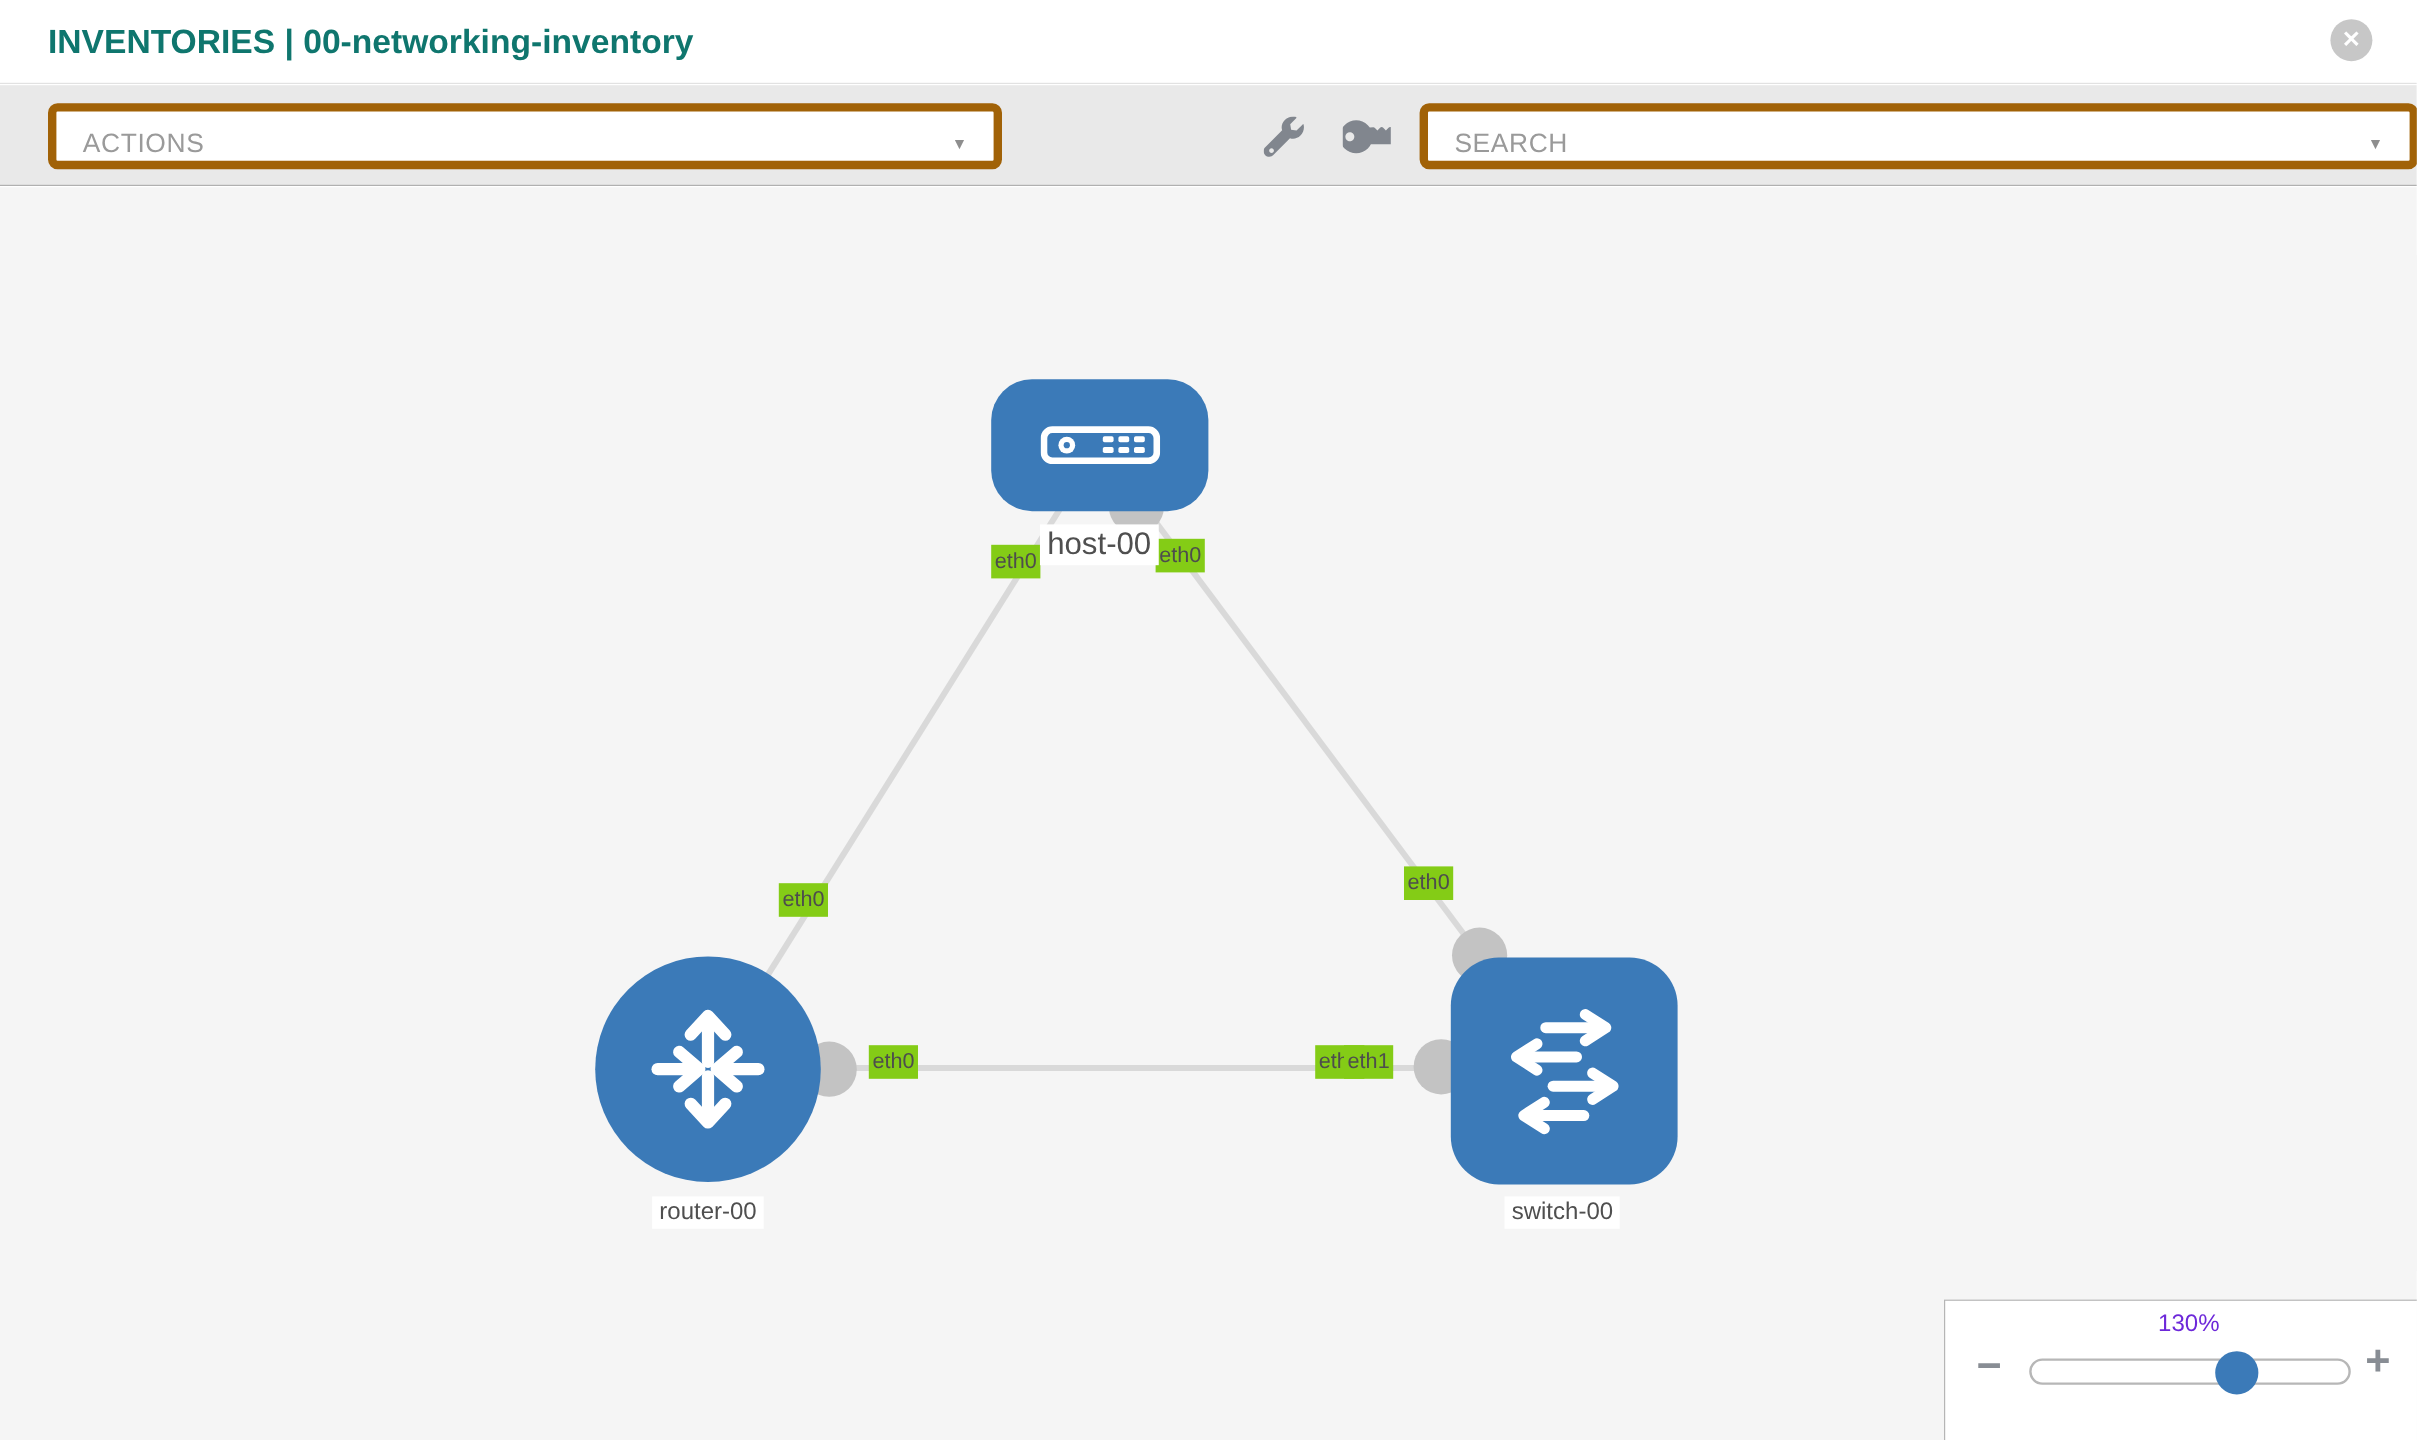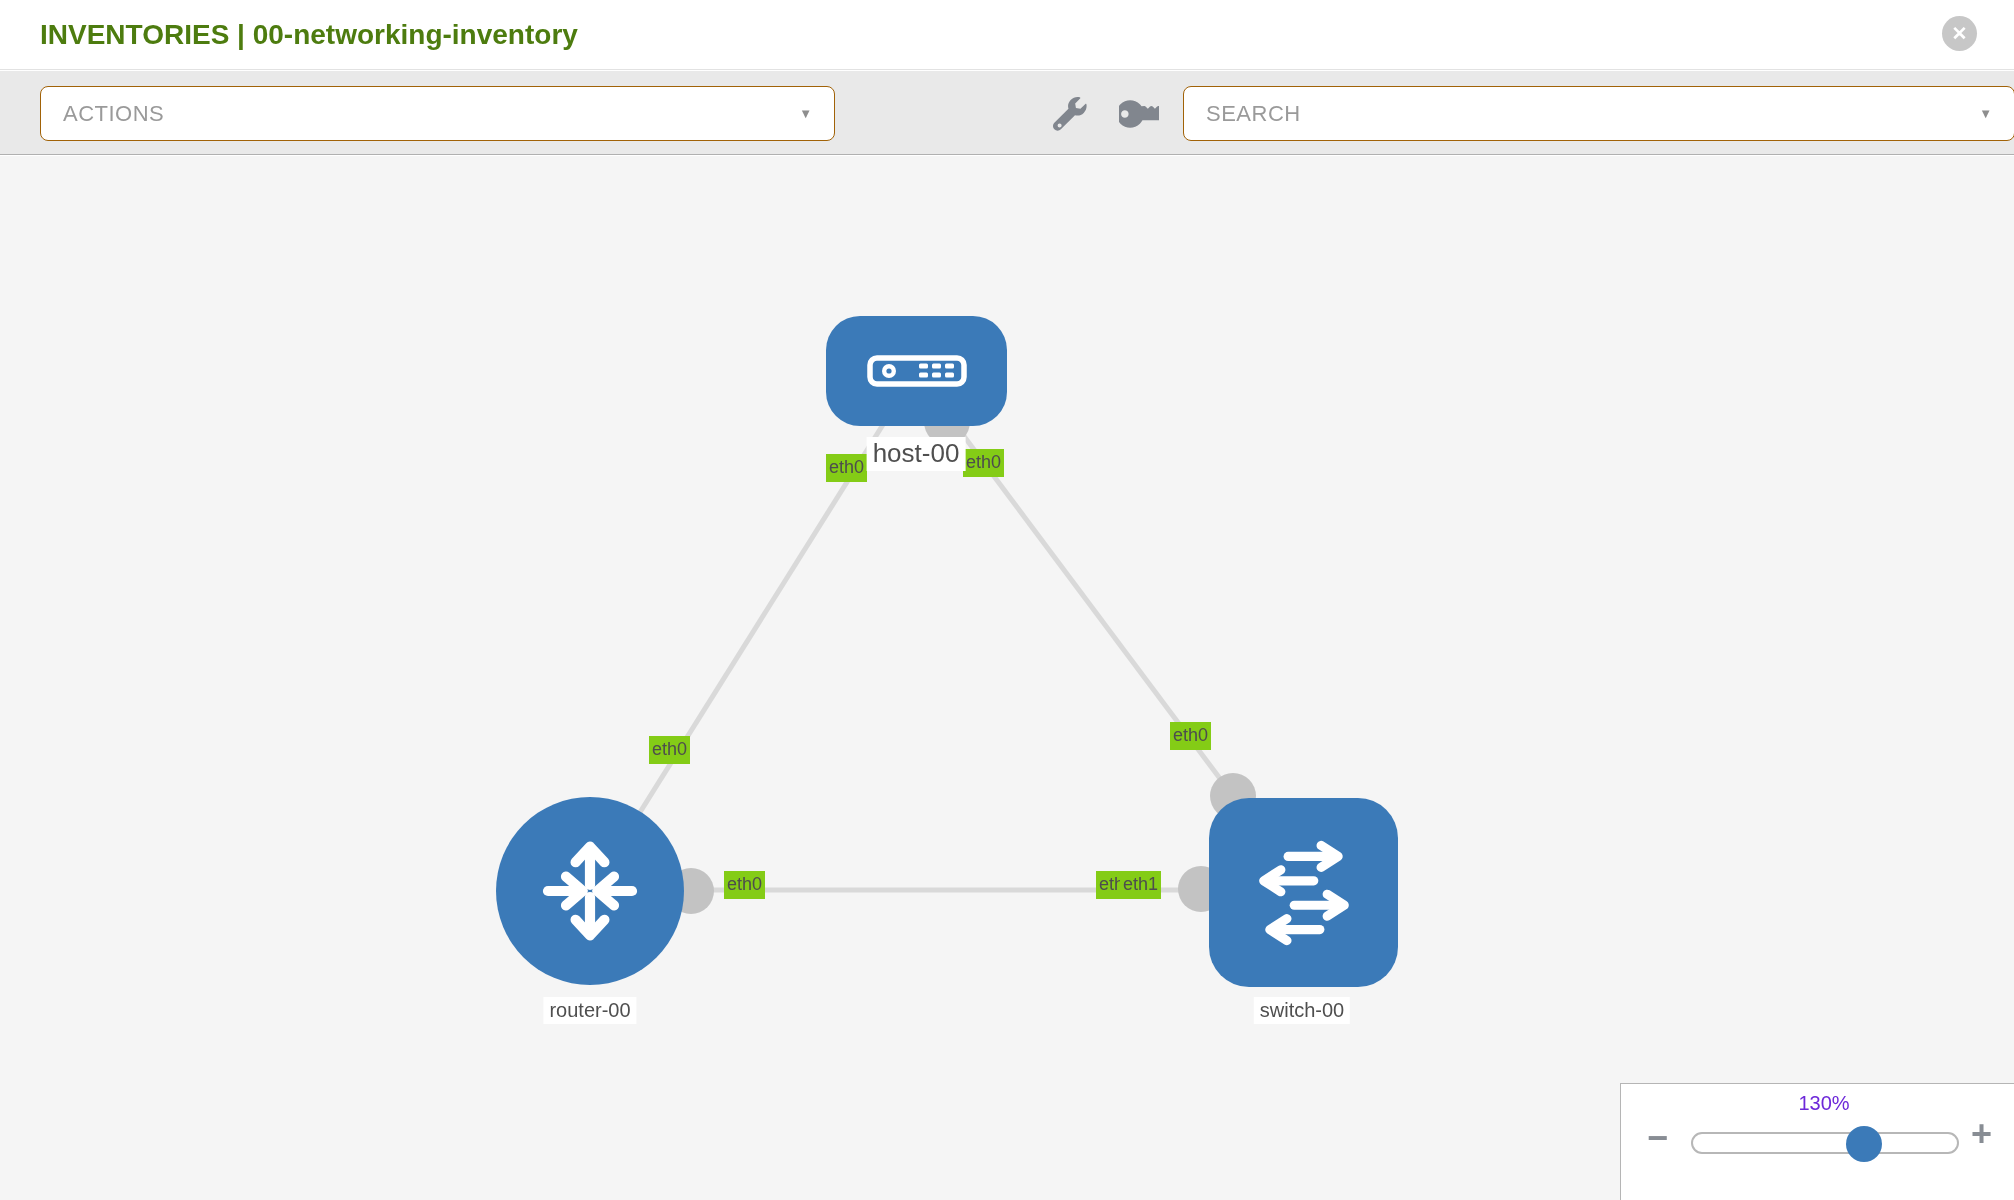--- a/index.html
+++ b/index.html
@@ -4,30 +4,30 @@
 <style>
   * { margin:0; padding:0; box-sizing:border-box; }
   html,body { width:2014px; height:1200px; overflow:hidden; background:#fff;
               font-family:"Liberation Sans", sans-serif; }
   .app { position:relative; width:2014px; height:1200px; background:#fff; }
 
   
   .header { position:absolute; left:0; top:0; width:2014px; height:70px;
             background:#fff; border-bottom:1px solid #e2e2e2; }
   .page-title { position:absolute; left:40px; top:0; height:70px; line-height:70px;
-                font-size:28px; font-weight:700; color:#4d7c0f; }
+                font-size:28px; font-weight:700; color:#0f766e; }
   .close-btn { position:absolute; left:1942px; top:16px; width:35px; height:35px;
                border-radius:50%; background:#c7c7c7; border:none; cursor:pointer;
                color:#fff; font-size:19px; font-weight:700; line-height:35px; text-align:center; }
 
   
   .toolbar { position:absolute; left:0; top:71px; width:2014px; height:84px;
              background:#e9e9e9; border-bottom:1px solid #b0b0b0; }
   .select { position:absolute; top:15px; height:55px; background:#fff;
-            border:1px solid #a16207; border-radius:8px; cursor:pointer; }
+            border:7px solid #a16207; border-radius:8px; cursor:pointer; }
   .select-label { position:absolute; left:22px; top:0; height:53px; line-height:53px;
                   font-size:22px; color:#9a9a9a; letter-spacing:.5px; }
   .caret { position:absolute; right:22px; top:0; height:53px; line-height:53px;
            font-size:13px; color:#8e8e8e; }
   .select.actions { left:40px; width:795px; }
   .select.search  { left:1183px; width:832px; }
   .tool-btn { position:absolute; background:none; border:none; cursor:pointer; }
   .tool-btn.wrench { left:1052px; top:26px; width:36px; height:36px; }
   .tool-btn.key    { left:1118px; top:23px; width:42px; height:42px; }
 

